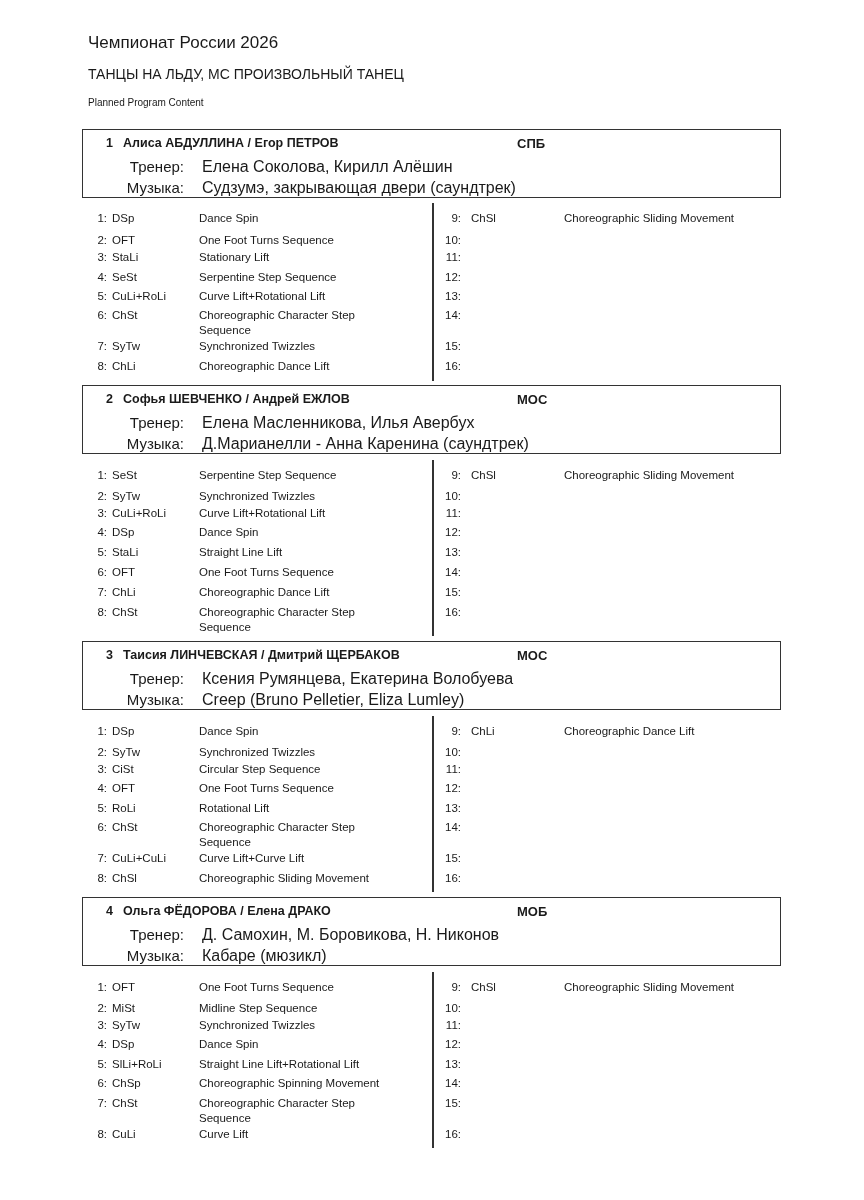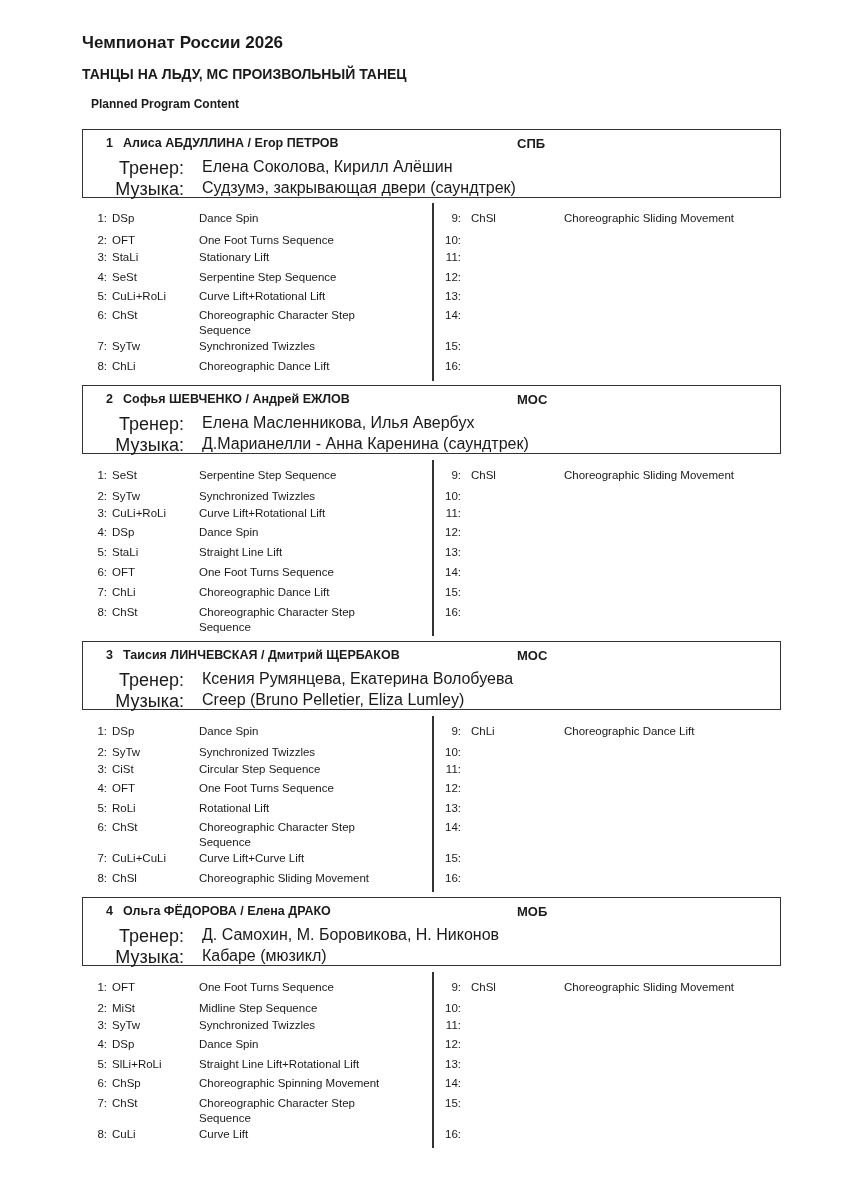--- a/index.html
+++ b/index.html
@@ -1,27 +1,27 @@
 <!DOCTYPE html>
 <html><head>
 <meta charset="utf-8">
 <style>
   html, body { margin: 0; padding: 0; background: #ffffff; }
   body { width: 864px; height: 1200px; position: relative; overflow: hidden;
          font-family: "Liberation Sans", sans-serif; color: #1a1a1a; }
-  .title { position: absolute; left: 82px; font-weight: bold; white-space: nowrap; }
+  .title { position: absolute; left: 88px; font-weight: normal; white-space: nowrap; }
   .t1 { top: 33px; font-size: 17px; }
   .t2 { top: 66px; font-size: 14px; }
-  .t3 { top: 97px; font-size: 12px; margin-left: 9px; }
+  .t3 { top: 97px; font-size: 10px; }
   .box { position: absolute; left: 82px; width: 699px; height: 69px;
          border: 1.5px solid #333; box-sizing: border-box; }
   .skater { position: absolute; top: 6px; left: 23px; font-size: 12.5px; font-weight: bold; white-space: nowrap; }
   .skater .num { display: inline-block; width: 17px; }
   .club { position: absolute; top: 6px; left: 434px; font-size: 13px; font-weight: bold; }
-  .lbl { position: absolute; left: 0; width: 101px; text-align: right; font-size: 18px; }
+  .lbl { position: absolute; left: 0; width: 101px; text-align: right; font-size: 15px; }
   .val { position: absolute; left: 119px; font-size: 16px; white-space: nowrap; }
   .r-coach { top: 28px; }
   .r-music { top: 49px; }
 
   .divider { position: absolute; left: 432px; width: 2px; background: #333; }
 
   .el { position: absolute; font-size: 11.5px; white-space: nowrap; line-height: 15px; }
   .el .n { position: absolute; width: 22px; text-align: right; }
   .el .code { position: absolute; }
   .el .name { position: absolute; white-space: normal; width: 200px; }

